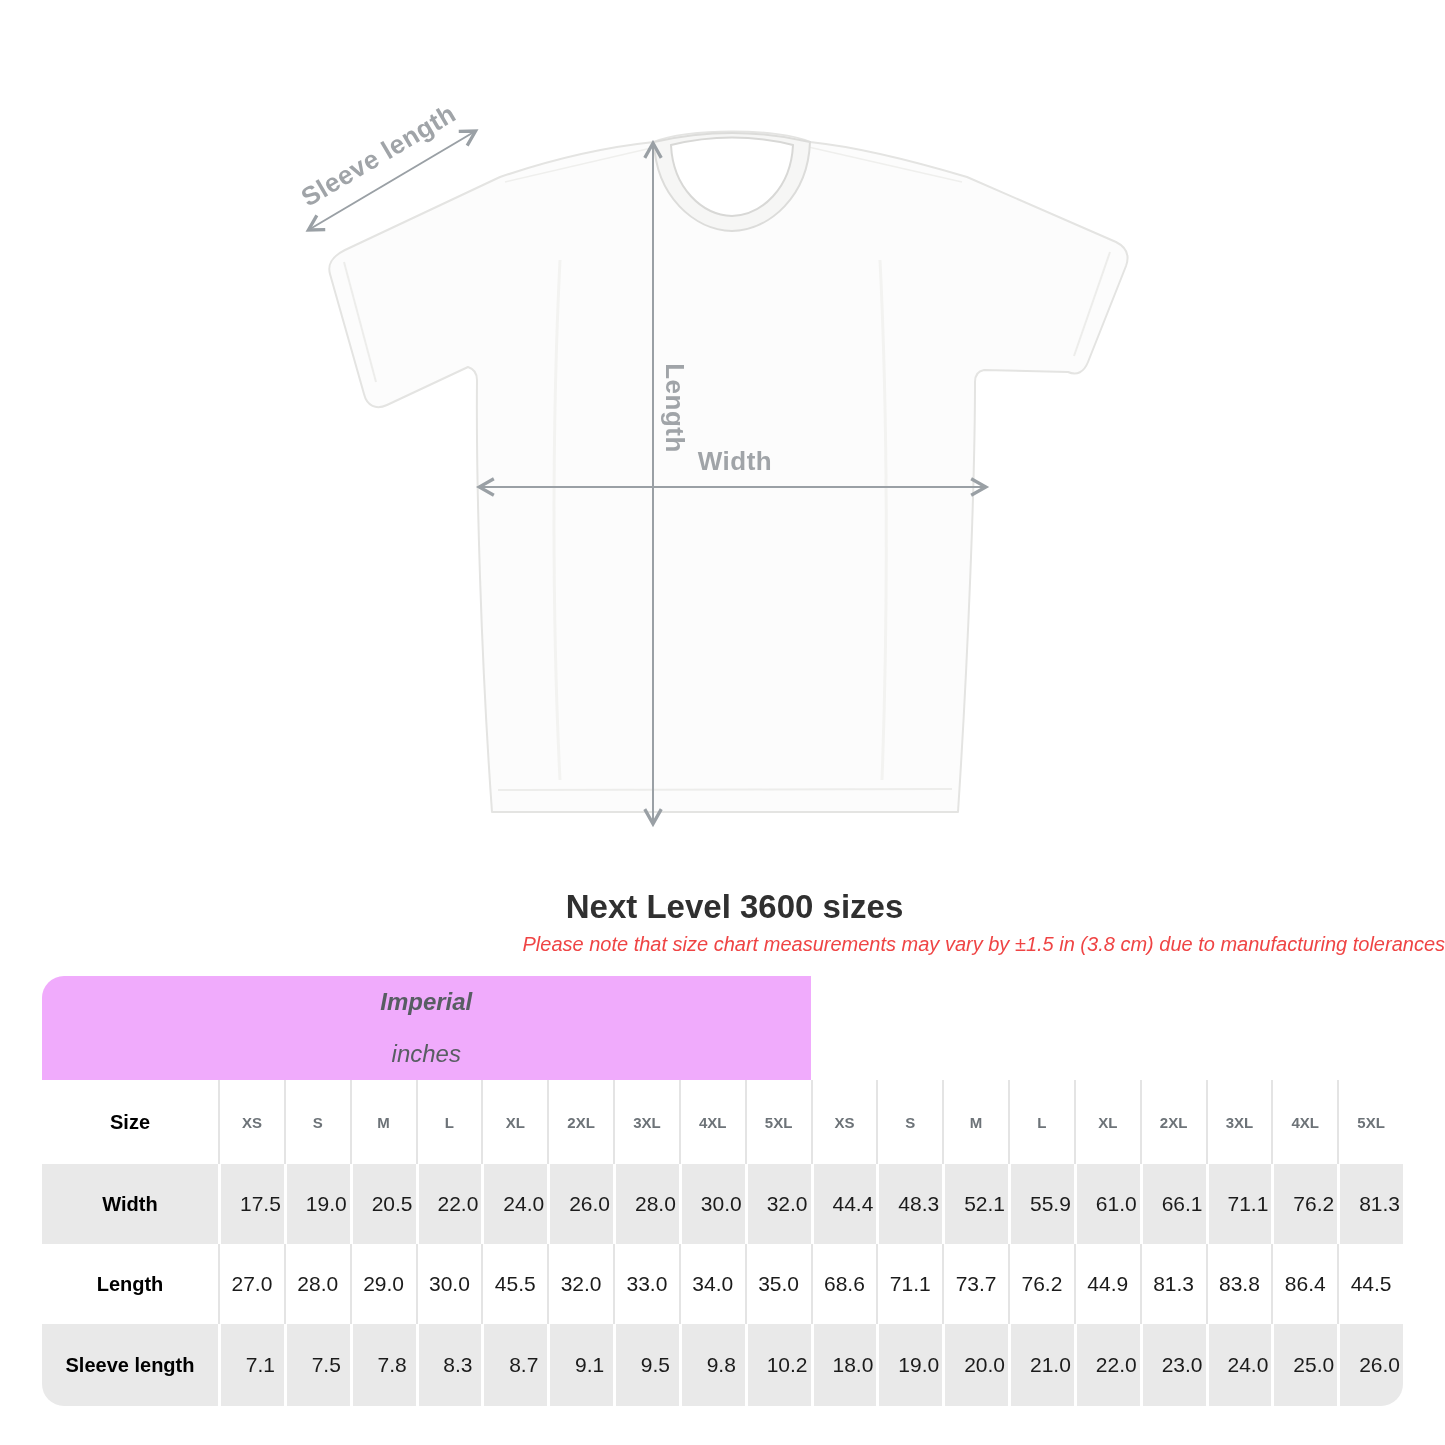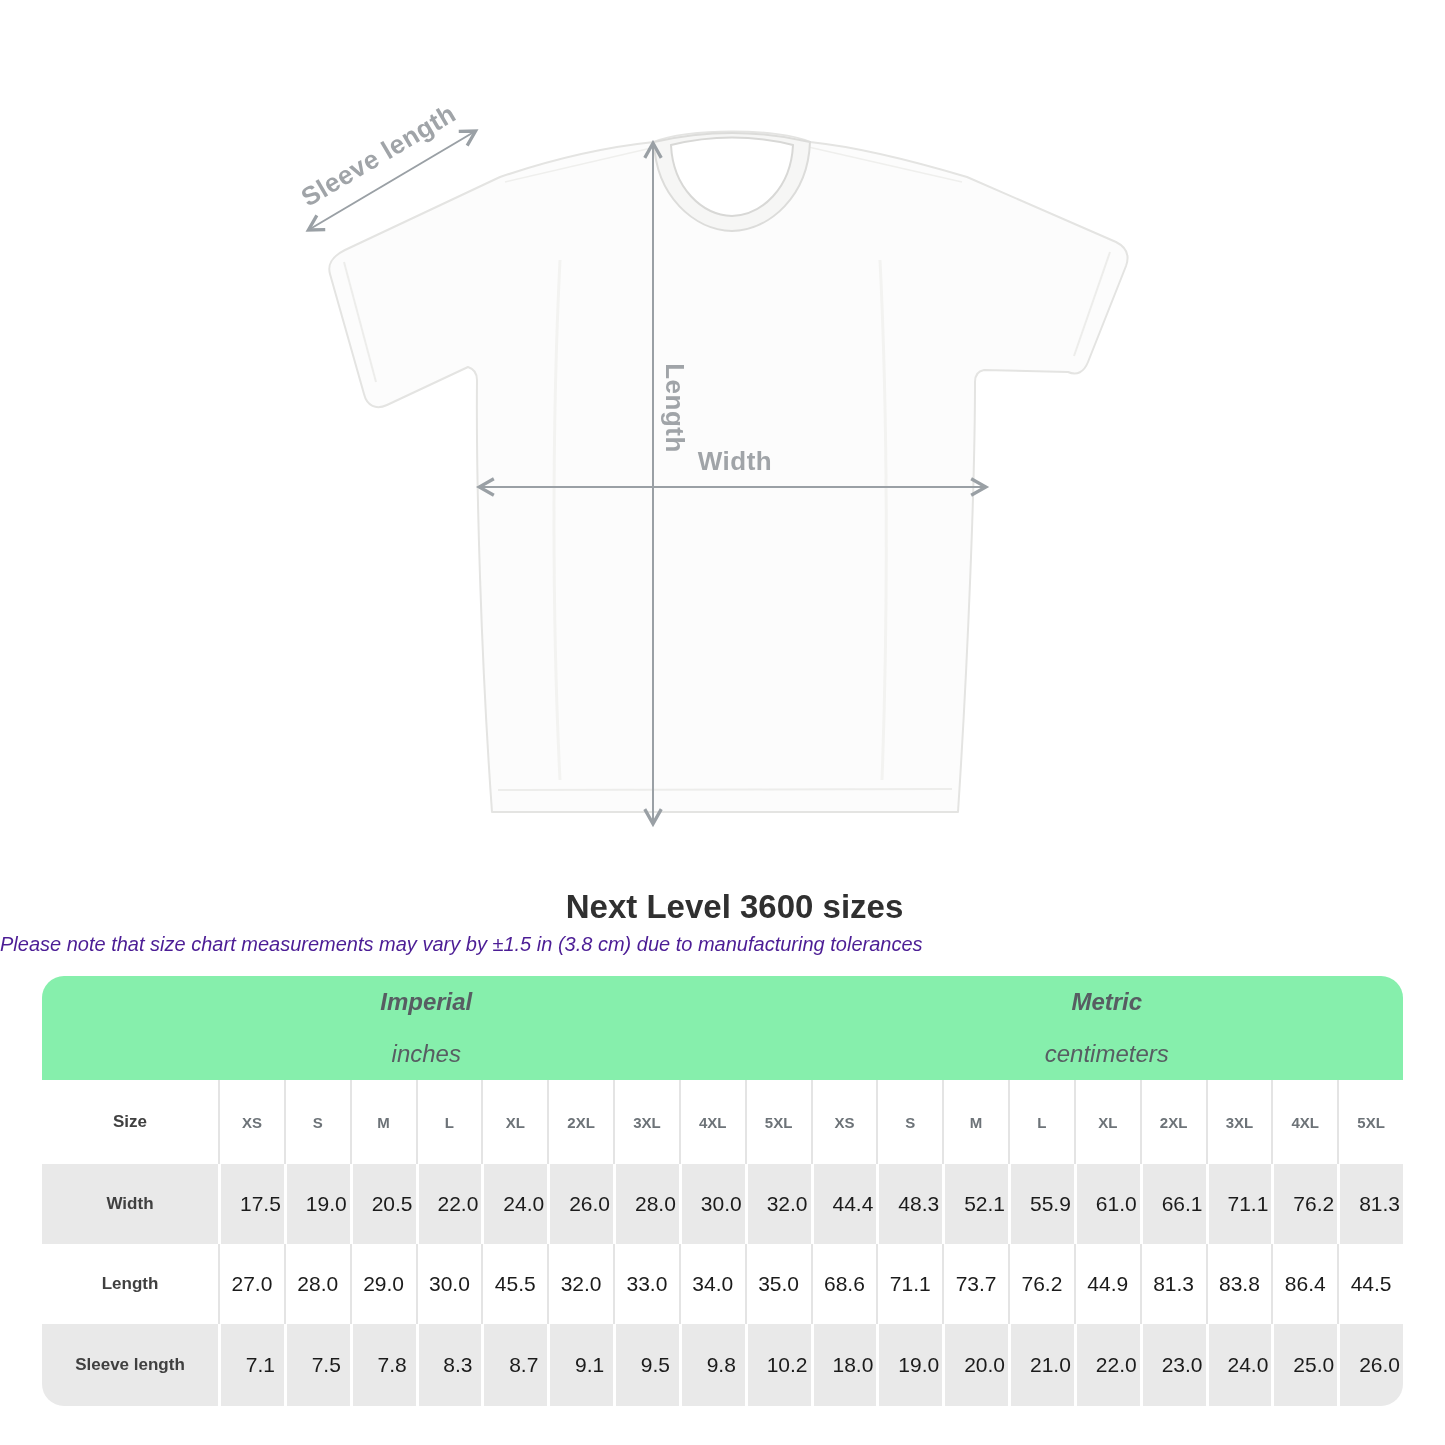--- a/index.html
+++ b/index.html
@@ -3,42 +3,42 @@
 <meta charset="utf-8">
 <style>
   html,body{margin:0;padding:0;background:#ffffff;}
   .page{position:relative;width:1445px;height:1445px;background:#ffffff;overflow:hidden;
         font-family:"Liberation Sans","DejaVu Sans",sans-serif;}
   .diagram{position:absolute;top:0;left:0;}
   .diagram text{font-family:"Liberation Sans","DejaVu Sans",sans-serif;font-weight:bold;
                 fill:#a0a4a8;font-size:26px;letter-spacing:0.5px;}
   .title{position:absolute;top:876px;left:0;width:100%;text-align:center;margin:12px;
          font-size:33px;font-weight:bold;color:#303030;}
-  .sub{position:absolute;top:933px;left:0;width:100%;text-align:left;margin:0;
-       font-size:20px;font-style:italic;color:#4c1d95;}
+  .sub{position:absolute;top:933px;left:0;width:100%;text-align:right;margin:0;
+       font-size:20px;font-style:italic;color:#ef4444;}
 
   .size-table{position:absolute;top:976px;left:42px;width:1361px;}
   .row{display:grid;grid-template-columns:176px repeat(18,1fr);}
   .row.first{border-radius:22px 22px 0 0;overflow:hidden;}
   .row.last{border-radius:0 0 22px 22px;overflow:hidden;}
   .cell{display:flex;flex-direction:column;align-items:center;justify-content:center;
         text-align:center;}
   .r-group{height:104px;}
   .r-size{height:84px;}
   .r-data{height:80px;}
   .r-data.last{height:82px;}
-  .row.r-group .cell{background:#86efac;gap:17px;}
+  .row.r-group .cell{background:#f0abfc;gap:17px;}
   .row.gray .cell{background:#e9e9e9;}
   .row.r-size .cell + .cell,
   .row.white .cell + .cell{border-left:2px solid #e4e4e4;}
   .row.gray .cell + .cell{border-left:3px solid #ffffff;padding-left:16px;}
   .g-label{font-size:24px;font-weight:bold;font-style:italic;color:#575d62;}
   .g-unit{font-size:24px;font-style:italic;color:#575d62;margin-top:7px;}
   .cell.head{font-size:15px;font-weight:bold;color:#6d7378;}
-  .cell.label-col{font-size:17px;font-weight:bold;color:#404040;}
+  .cell.label-col{font-size:20px;font-weight:bold;color:#000000;}
   .cell.val{font-size:21px;color:#1b1b1b;}
 </style>
 </head>
 <body>
 
 <div class="page">
 
   <svg class="diagram" width="1445" height="880" viewBox="0 0 1445 880">
     <defs>
       <marker id="ah" viewBox="0 0 12 12" refX="9" refY="6" markerWidth="11" markerHeight="11" orient="auto-start-reverse">
@@ -92,24 +92,20 @@
   </svg>
 
   <h1 class="title">Next Level 3600 sizes</h1>
   <p class="sub">Please note that size chart measurements may vary by ±1.5 in (3.8 cm) due to manufacturing tolerances</p>
 
   <div class="size-table">
       <div class="row r-group first">
         <div class="cell group" style="grid-column: 1 / span 10;">
           <div class="g-label">Imperial</div>
           <div class="g-unit">inches</div>
-        </div>
-        <div class="cell group" style="grid-column: 11 / span 9;">
-          <div class="g-label">Metric</div>
-          <div class="g-unit">centimeters</div>
         </div>
       </div>
       <div class="row r-size">
         <div class="cell head label-col">Size</div>
         <div class="cell head">XS</div>
         <div class="cell head">S</div>
         <div class="cell head">M</div>
         <div class="cell head">L</div>
         <div class="cell head">XL</div>
         <div class="cell head">2XL</div>

